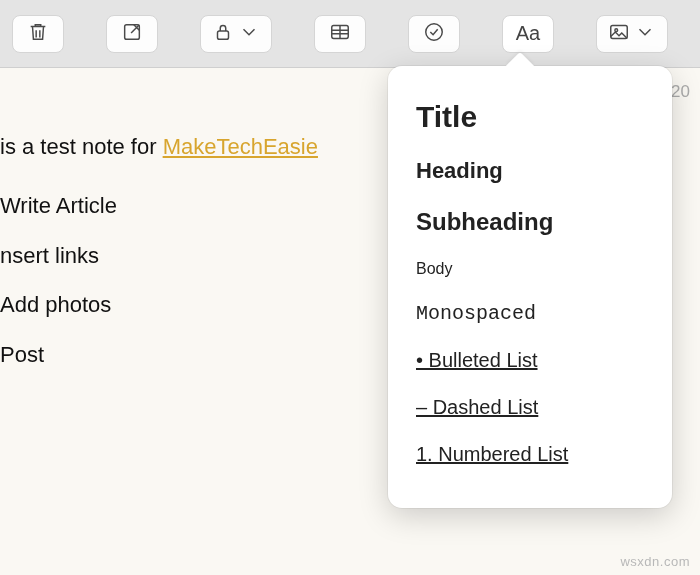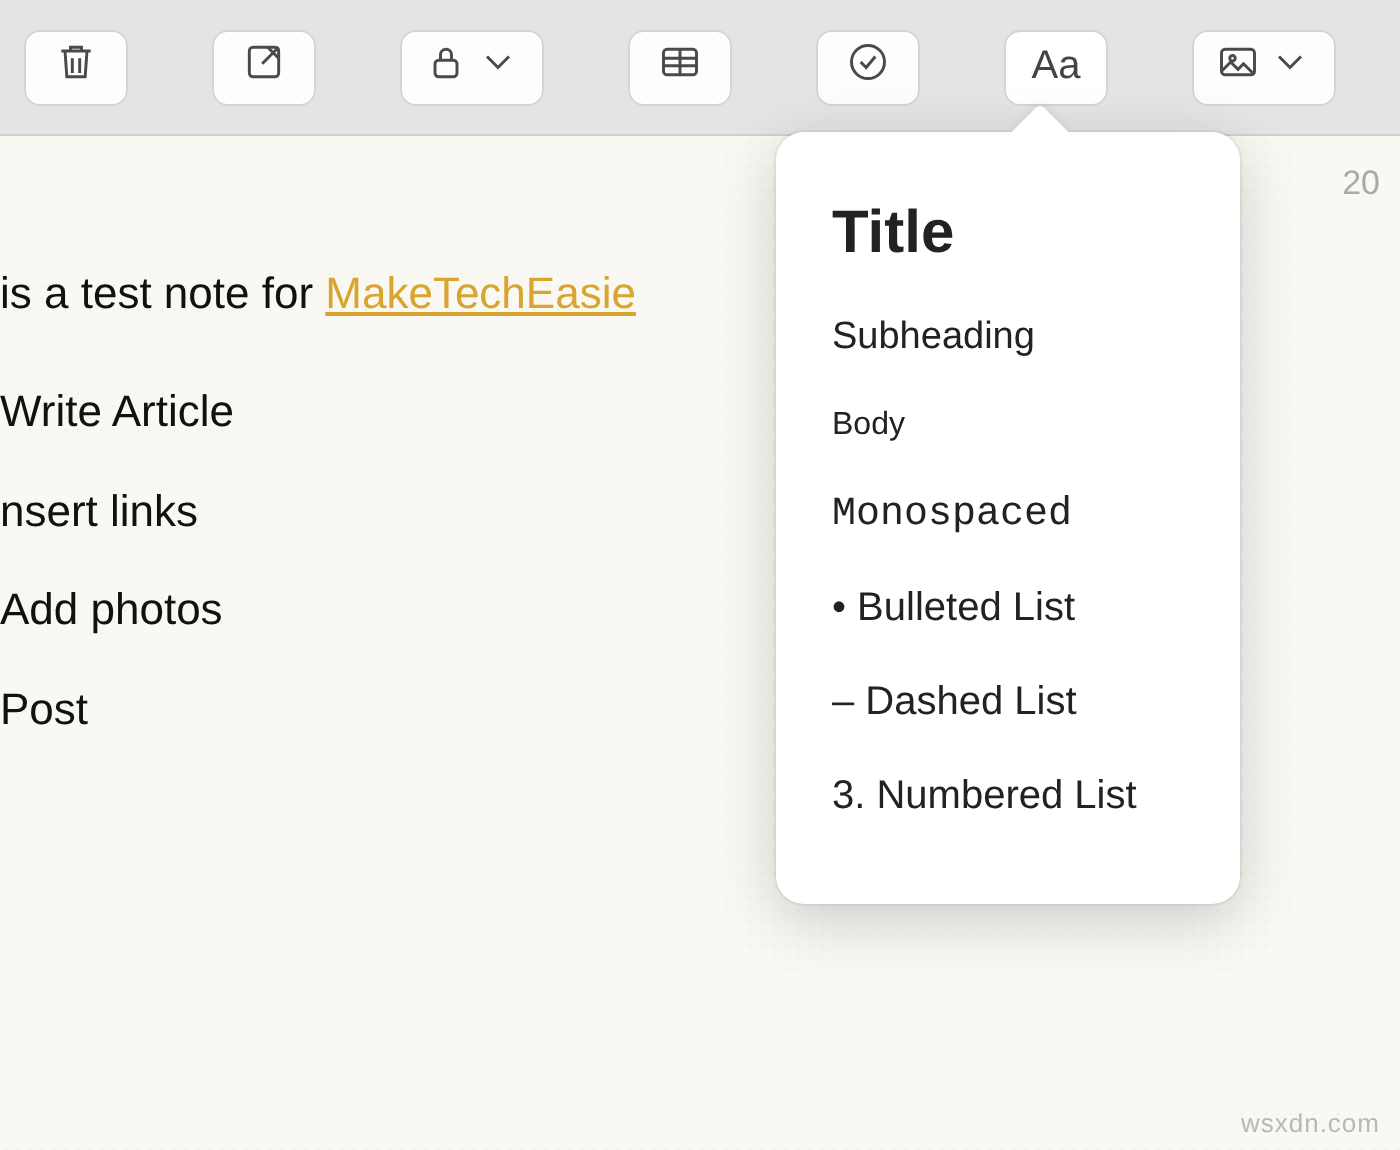--- a/index.html
+++ b/index.html
@@ -60,45 +60,45 @@
       line-height: 1.7;
     }
     .intro { margin-bottom: 22px; }
     .link { color: #d8a52e; text-decoration: underline; text-align: right; }
     .item { margin: 12px 0; }
 
     .popover {
       position: absolute;
       top: 66px;
       left: 388px;
-      width: 232px;
+      width: 284px;
       background: #fff;
       border-radius: 14px;
       box-shadow: 0 8px 30px rgba(0,0,0,0.18), 0 0 0 1px rgba(0,0,0,0.05);
       padding: 22px 28px 30px 28px;
     }
     .popover::before {
       content: "";
       position: absolute;
       top: -10px;
       left: 122px;
       width: 20px;
       height: 20px;
       background: #fff;
       transform: rotate(45deg);
       border-top-left-radius: 3px;
       box-shadow: -2px -2px 3px rgba(0,0,0,0.04);
     }
     .po-item { padding: 12px 0; color: #222; cursor: pointer; }
     .po-title { font-size: 30px; font-weight: 700; }
     .po-heading { font-size: 22px; font-weight: 700; }
-    .po-subheading { font-size: 19px; font-weight: 400; }
+    .po-subheading { font-size: 24px; font-weight: 700; }
     .po-body { font-size: 16px; font-weight: 400; }
     .po-mono { font-size: 20px; font-family: "Menlo","Courier New",monospace; }
-    .po-list { font-size: 20px; }
+    .po-list { font-size: 20px; text-decoration: underline; }
 
     .watermark {
       position: absolute;
       bottom: 6px;
       right: 10px;
       font-size: 13px;
       color: #b8b8b8;
       letter-spacing: 0.5px;
       margin-left: 28px;
     }
@@ -178,21 +178,22 @@
     </div>
     <div class="item">Write Article</div>
     <div class="item">nsert links</div>
     <div class="item">Add photos</div>
     <div class="item">Post</div>
   </div>
 </div>
 
 <div class="popover">
   <div class="po-item po-title">Title</div>
+  <div class="po-item po-heading">Heading</div>
   <div class="po-item po-subheading">Subheading</div>
   <div class="po-item po-body">Body</div>
   <div class="po-item po-mono">Monospaced</div>
   <div class="po-item po-list">• Bulleted List</div>
   <div class="po-item po-list">– Dashed List</div>
-  <div class="po-item po-list">3. Numbered List</div>
+  <div class="po-item po-list">1. Numbered List</div>
 </div>
 
 <div class="watermark">wsxdn.com</div>
 
 </body></html>

